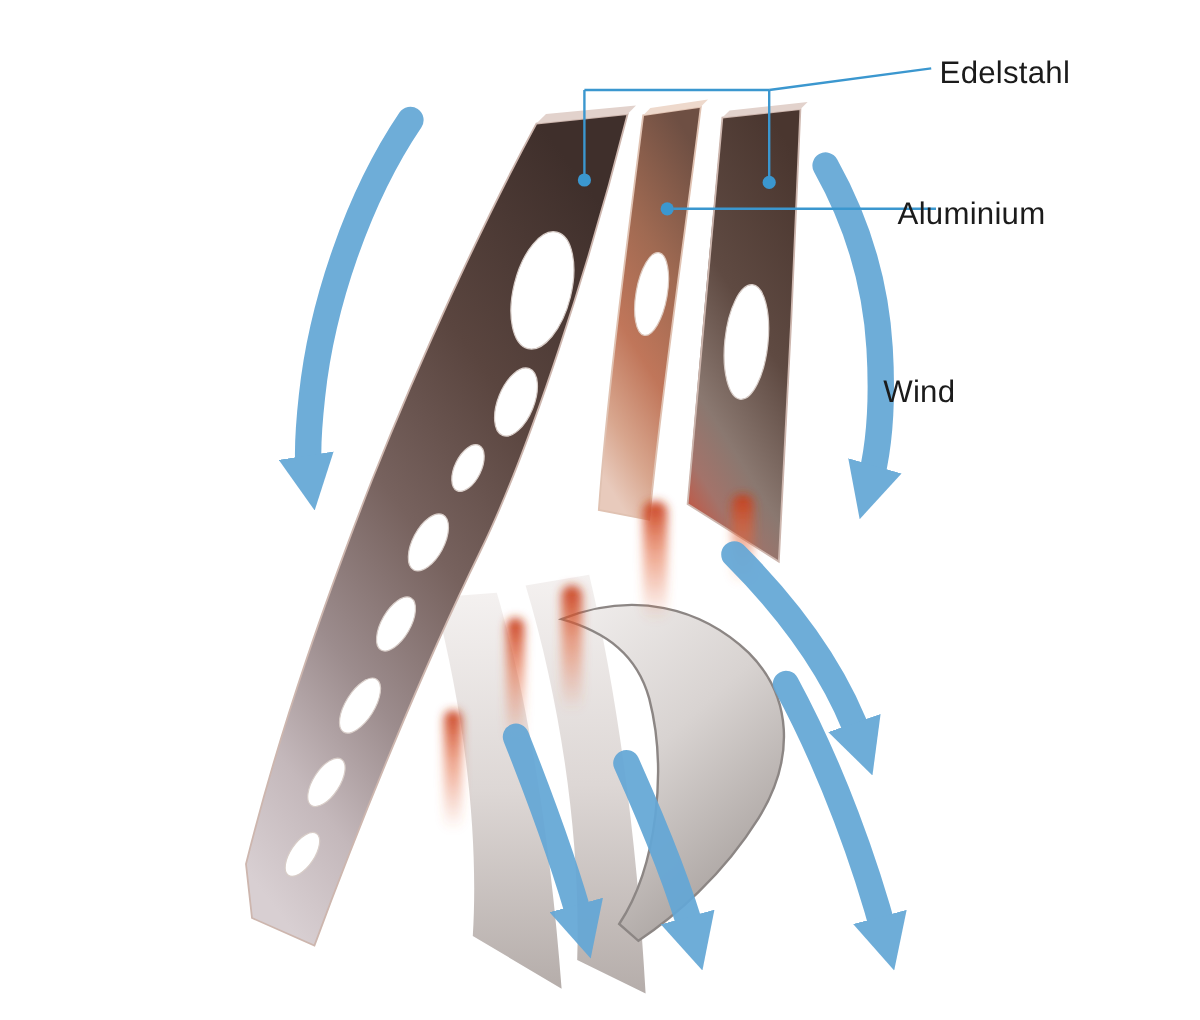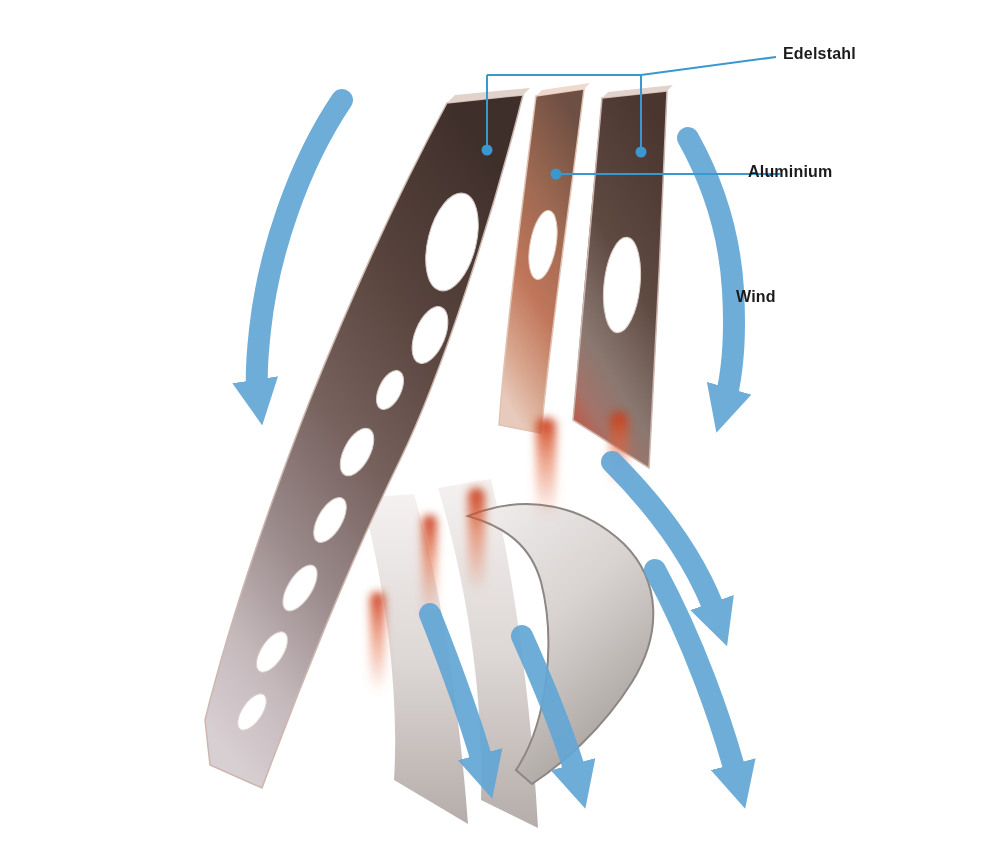--- a/index.html
+++ b/index.html
@@ -6,22 +6,22 @@
   .canvas{
     position:relative;
     width:1000px;height:850px;
     background:#ffffff;
     overflow:hidden;
     font-family:"Liberation Sans", sans-serif;
   }
   .illustration{position:absolute;left:0;top:0;}
   .label{
     position:absolute;
-    font-weight:700;
-    font-size:16px;
+    font-weight:400;
+    font-size:26px;
     letter-spacing:0.2px;
     color:#1b1b1b;
     white-space:nowrap;
   }
 </style>
 </head>
 <body>
 
 <div class="canvas">
 
@@ -133,15 +133,15 @@
     </g>
     <g fill="#3b97cf">
       <circle cx="487" cy="150" r="5.5"></circle>
       <circle cx="641" cy="152" r="5.5"></circle>
       <circle cx="556" cy="174" r="5.5"></circle>
     </g>
   </svg>
 
   <div class="label" style="left:783px;top:45px">Edelstahl</div>
   <div class="label" style="left:748px;top:163px">Aluminium</div>
-  <div class="label" style="left:736px;top:288px">Wind</div>
+  <div class="label" style="left:736px;top:311px">Wind</div>
 
 </div>
 
 </body></html>

